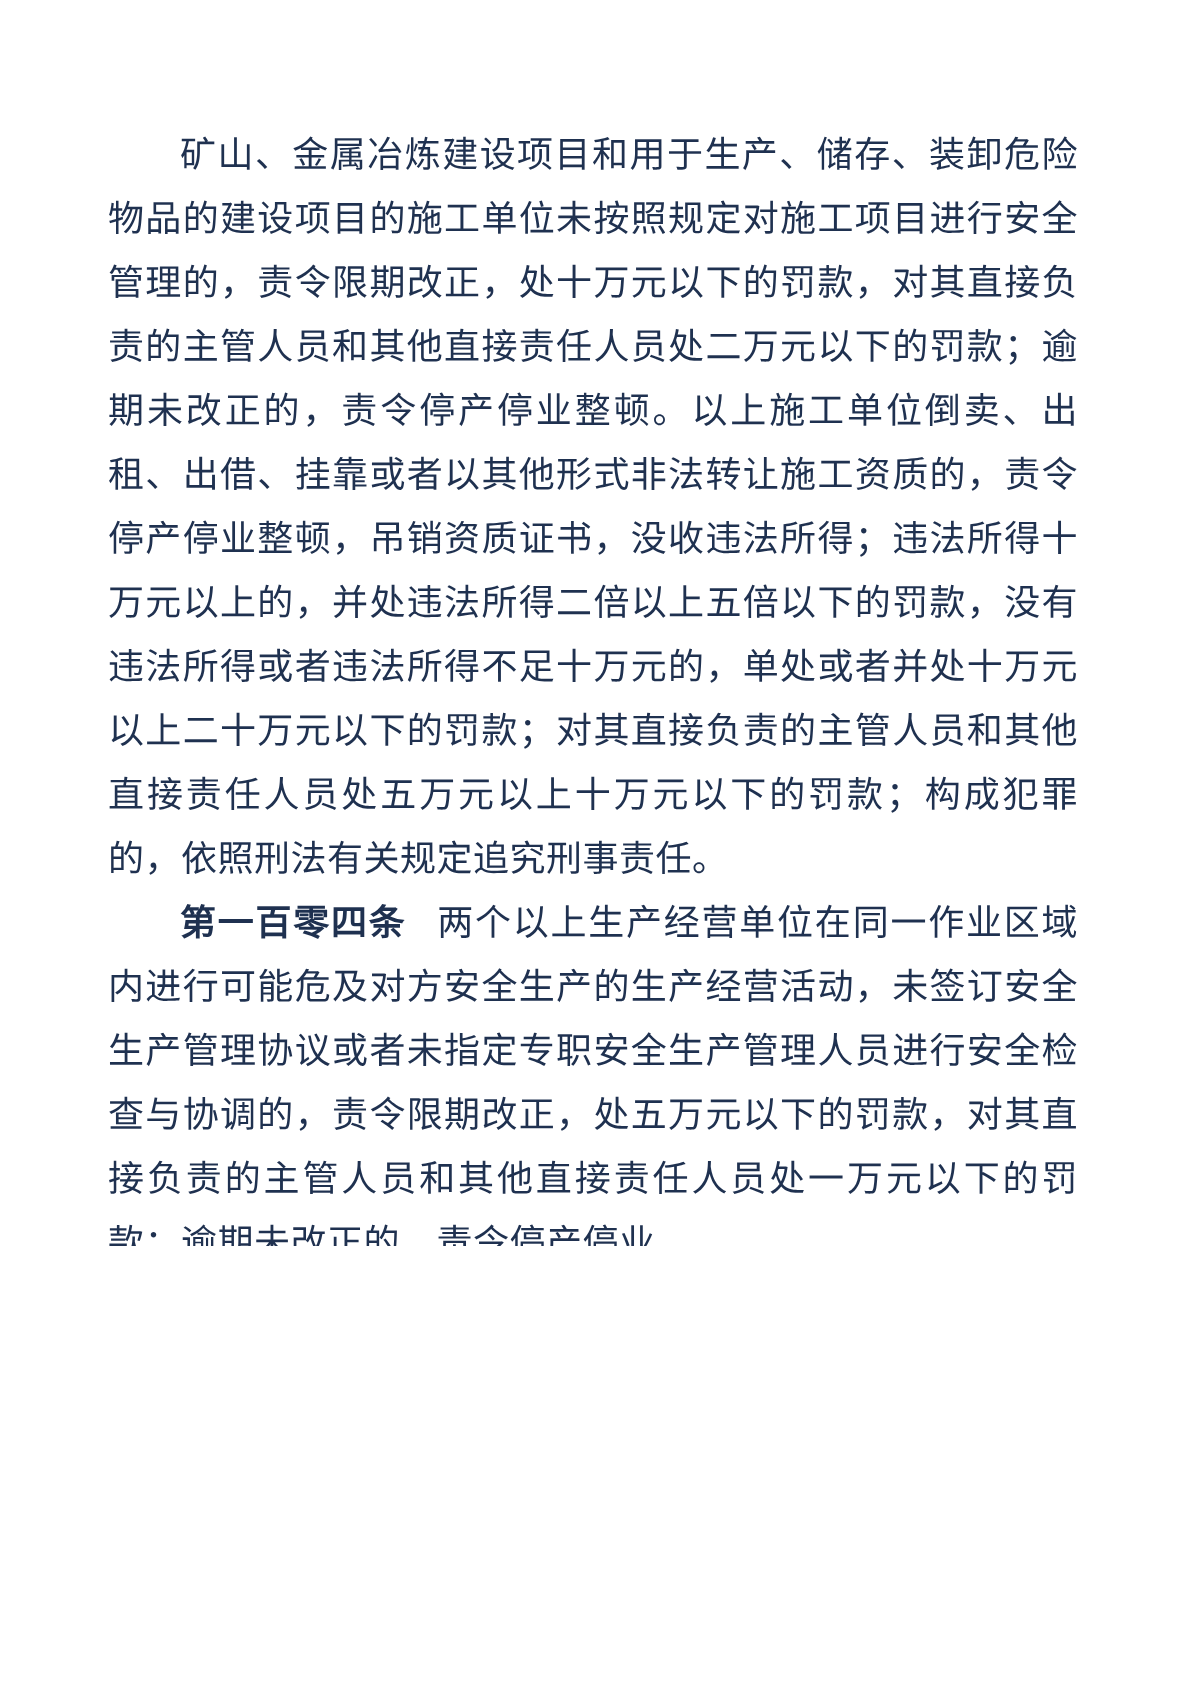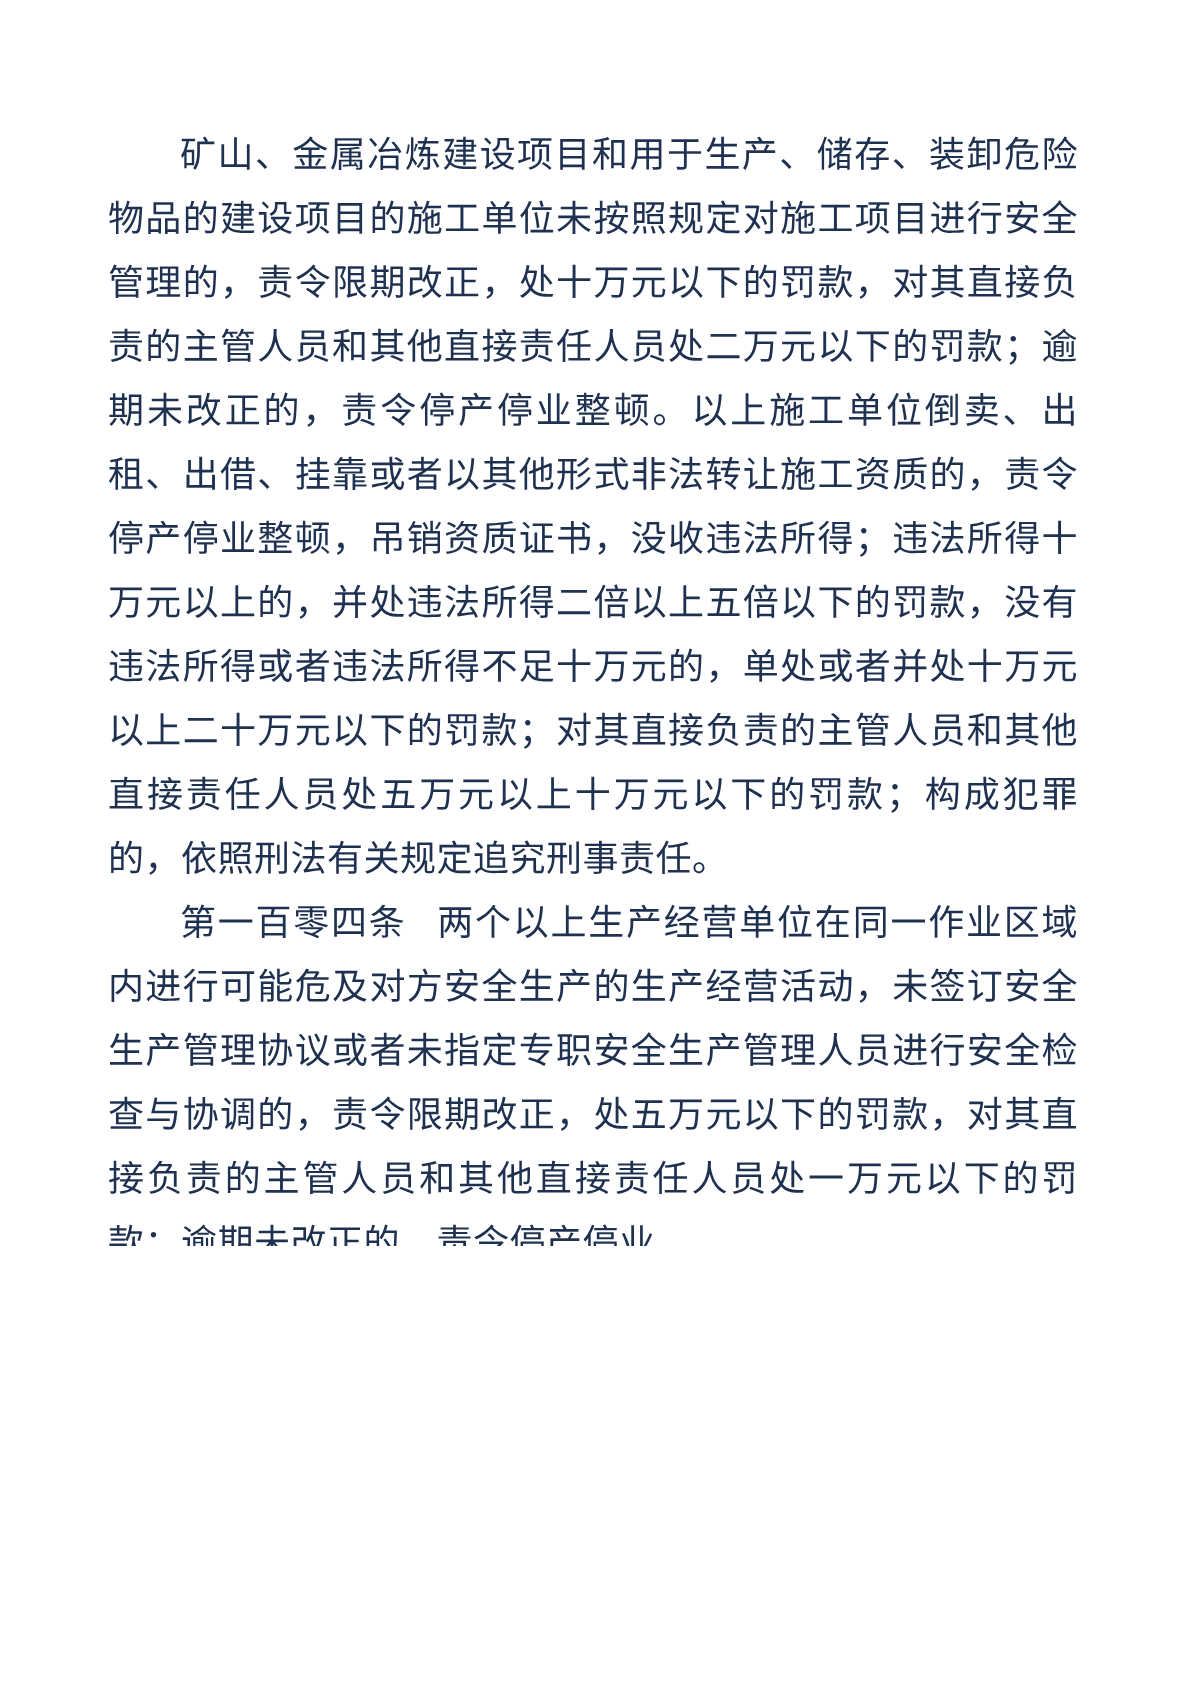--- a/index.html
+++ b/index.html
@@ -27,21 +27,21 @@
     text-align:justify;
     letter-spacing:0.5px;
   }
   .para{
     margin:0;
     padding:0;
     text-indent:2em;
   }
   .article-no{
     font-family:"Liberation Sans","DejaVu Sans",sans-serif;
-    font-weight:400;
+    font-weight:700;
     margin-right:0.85em;
   }
   .page-number{
     position:absolute;
     right:104px;
     top:1606px;
     color:var(--pagenum-color);
     font-family:"Liberation Sans","DejaVu Sans",sans-serif;
     font-size:24px;
     line-height:30px;

